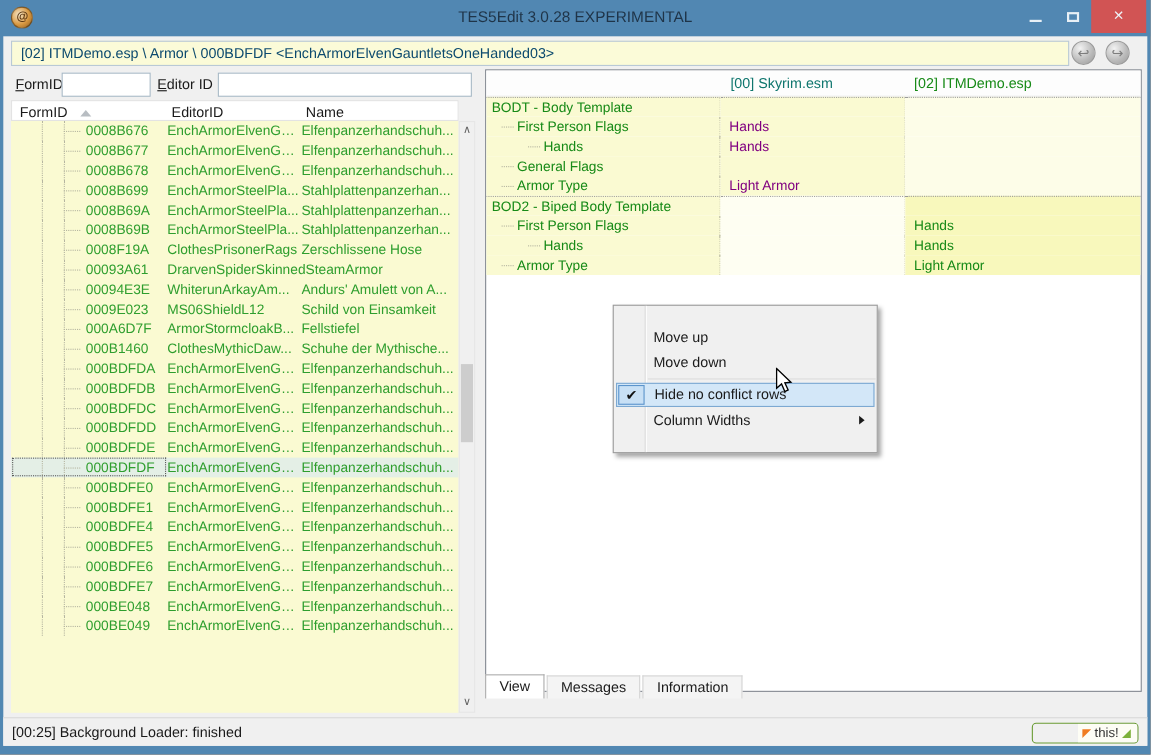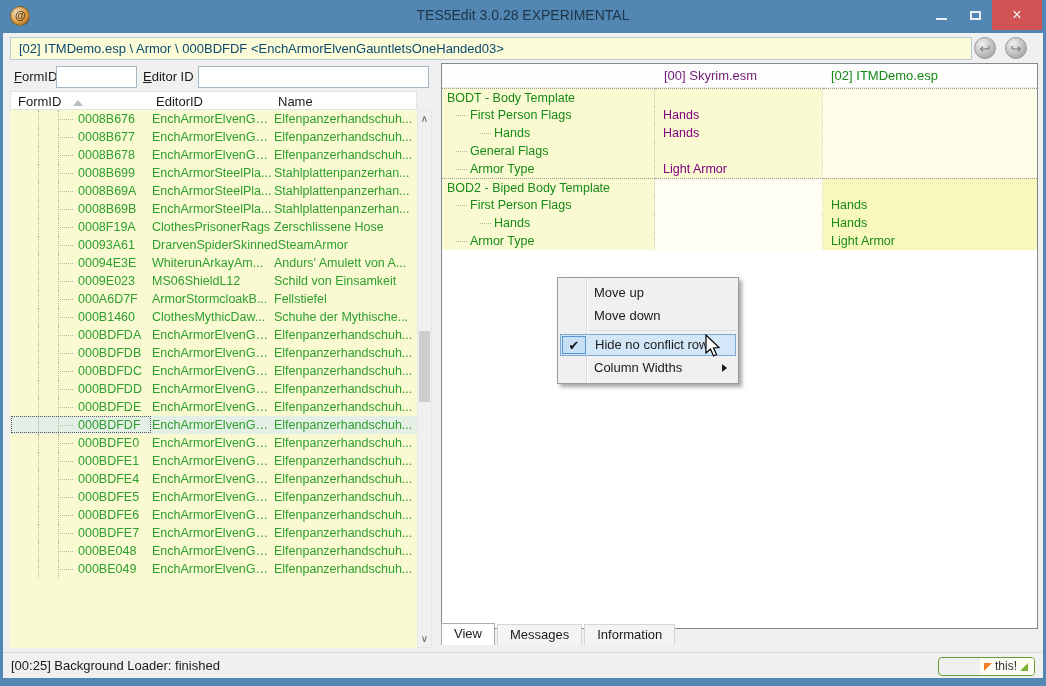--- a/index.html
+++ b/index.html
@@ -60,51 +60,51 @@
 
   .vscroll { position:absolute; left:414px; top:77px; width:15px; height:538px; background:#f0f0f0; border:1px solid #e6e6e6; }
   .vscroll .arr { position:absolute; left:0; width:13px; height:16px; color:#616161; font-size:10px; text-align:center; line-height:15px; }
   .arr-up { top:0; } .arr-dn { bottom:0; }
   .vthumb { position:absolute; left:1px; top:220px; width:11px; height:71px; background:#cdcdcd; }
 
   
   .right-wrap { position:absolute; left:438px; top:30px; width:597px; height:588px; }
   .view-box { position:absolute; left:0; top:0; right:0; bottom:22px; background:#fff; border:1px solid #828790; overflow:hidden; }
   .grid-header { position:relative; height:24px; background:#fdfdfd; border-bottom:1px solid #ececec; font-size:13px; line-height:24px; }
-  .gh-skyrim { position:absolute; left:222px; color:#701a75; }
+  .gh-skyrim { position:absolute; left:222px; color:#0f766e; }
   .gh-itm { position:absolute; left:389px; color:#178a17; }
   .grow { position:relative; height:18px; font-size:12.5px; line-height:18px; white-space:nowrap; }
   .gcell { position:absolute; top:0; height:18px; overflow:hidden; }
   .gc-label { left:0; width:213px; color:#178a17; border-right:1px dotted #c9c9ae; }
   .gc-sky { left:213px; width:168px; color:#800080; padding-left:8px; border-right:1px dotted #e0e0c8; }
   .gc-itm { left:381px; width:214px; color:#178a17; padding-left:8px; }
   .grow.bodt .gc-label { background:#fafad2; } .grow.bodt .gc-sky { background:#fafad2; } .grow.bodt .gc-itm { background:#fdfdе8; }
   .grow.bodt .gc-itm { background:#fdfde8; }
   .grow.bod2 .gc-label { background:#fafad2; } .grow.bod2 .gc-sky { background:#fefef2; } .grow.bod2 .gc-itm { background:#f8f8bc; }
   .grow.sect-start .gcell { border-top:1px dotted #9a9a9a; }
   .tbranch { display:inline-block; width:11px; height:1px; border-top:1px dotted #b5b5a0; vertical-align:middle; margin-right:3px; }
 
-  .tabs { position:absolute; left:0; bottom:6px; height:22px; font-size:13px; }
+  .tabs { position:absolute; left:0; bottom:16px; height:22px; font-size:13px; }
   .tab { position:relative; float:left; height:21px; line-height:20px; padding:0 12px; margin-right:2px;
          background:#f4f4f4; border:1px solid #d5d5d5; border-bottom:none; color:#1a1a1a; top:1px; }
   .tab.active { background:#fff; border-color:#acacac; height:22px; top:0; z-index:2; }
 
   
   .statusbar { position:absolute; left:0; top:619px; width:1040px; height:26px; background:#f0f0f0;
                border-top:1px solid #d9d9d9; font-size:13px; color:#1a1a1a; line-height:25px; padding-left:8px; }
   .flattr { position:absolute; right:8px; top:4px; height:19px; border-radius:4px; border:1px solid #699b33;
             overflow:hidden; font-size:12px; line-height:17px; display:flex; }
   .flattr .fl-left { background:linear-gradient(#93c24d,#7cb13a); color:#fff; padding:0 7px;margin-top:46px; }
   .flattr .fl-right { background:#fdfdf5; color:#333; padding:0 6px 0 4px; display:flex; align-items:center; }
   .fl-oicon { display:inline-block; width:0; height:0; border-top:8px solid #f07d22; border-right:8px solid transparent; margin-right:3px; }
   .fl-gicon { display:inline-block; width:0; height:0; border-bottom:8px solid #7cb13a; border-left:8px solid transparent; margin-left:3px; }
 
   
-  .ctxmenu { position:absolute; left:557px; top:277px; width:182px; background:#f0f0f0;
-             border:1px solid #9b9b9b; box-shadow:3px 3px 4px rgba(0,0,0,.35); padding:3px 0; z-index:50; font-size:13px; }
+  .ctxmenu { position:absolute; left:557px; top:277px; width:241px; background:#f0f0f0;
+             border:1px solid #9b9b9b; box-shadow:3px 3px 4px rgba(0,0,0,.35); padding:17px 0; z-index:50; font-size:13px; }
   .ctxmenu::before { content:""; position:absolute; left:28px; top:0; bottom:0; border-left:1px solid #dcdcdc;
                      border-right:1px solid #fff; }
   .menu-item { position:relative; height:22px; line-height:22px; color:#1a1a1a; margin:1px 2px; padding-left:34px; }
   .menu-item.hovered { background:#d3e7f8; border:1px solid #7da9d2; line-height:20px; }
   .menu-sep { height:1px; background:#dcdcdc; margin:3px 1px 3px 31px; }
   .mi-check { position:absolute; left:1px; top:1px; width:24px; height:18px; background:#c8e0f5;
               border:1px solid #5c94cc; color:#111; text-align:center; line-height:18px; font-size:13px; }
   .mi-sub { position:absolute; right:9px; top:7px; width:0; height:0; border-top:4px solid transparent;
             border-bottom:4px solid transparent; border-left:5px solid #1a1a1a; }
 

